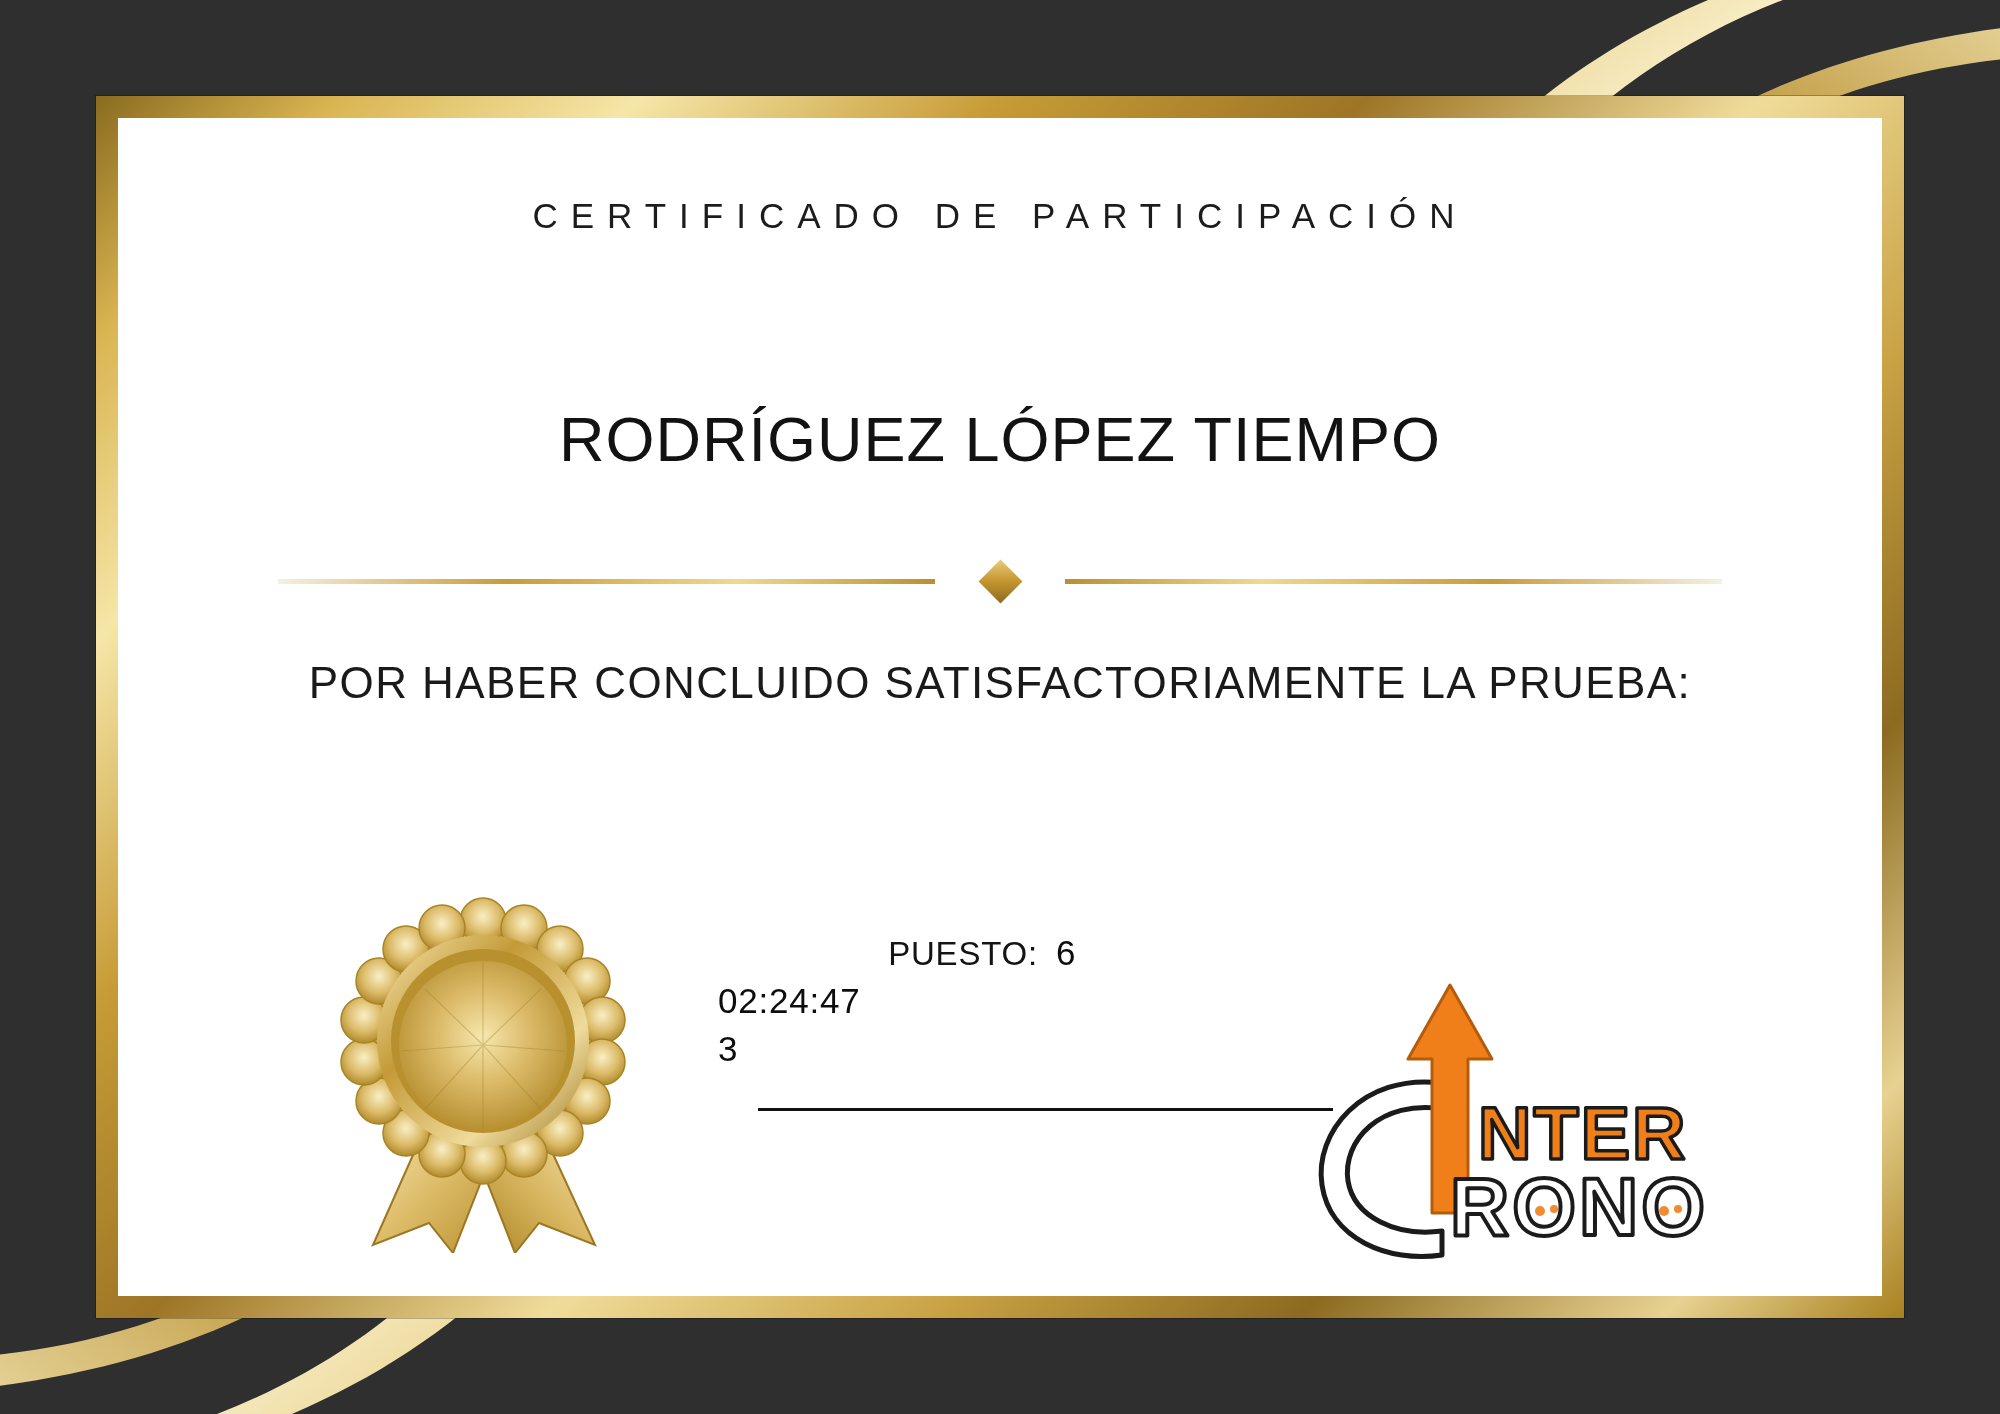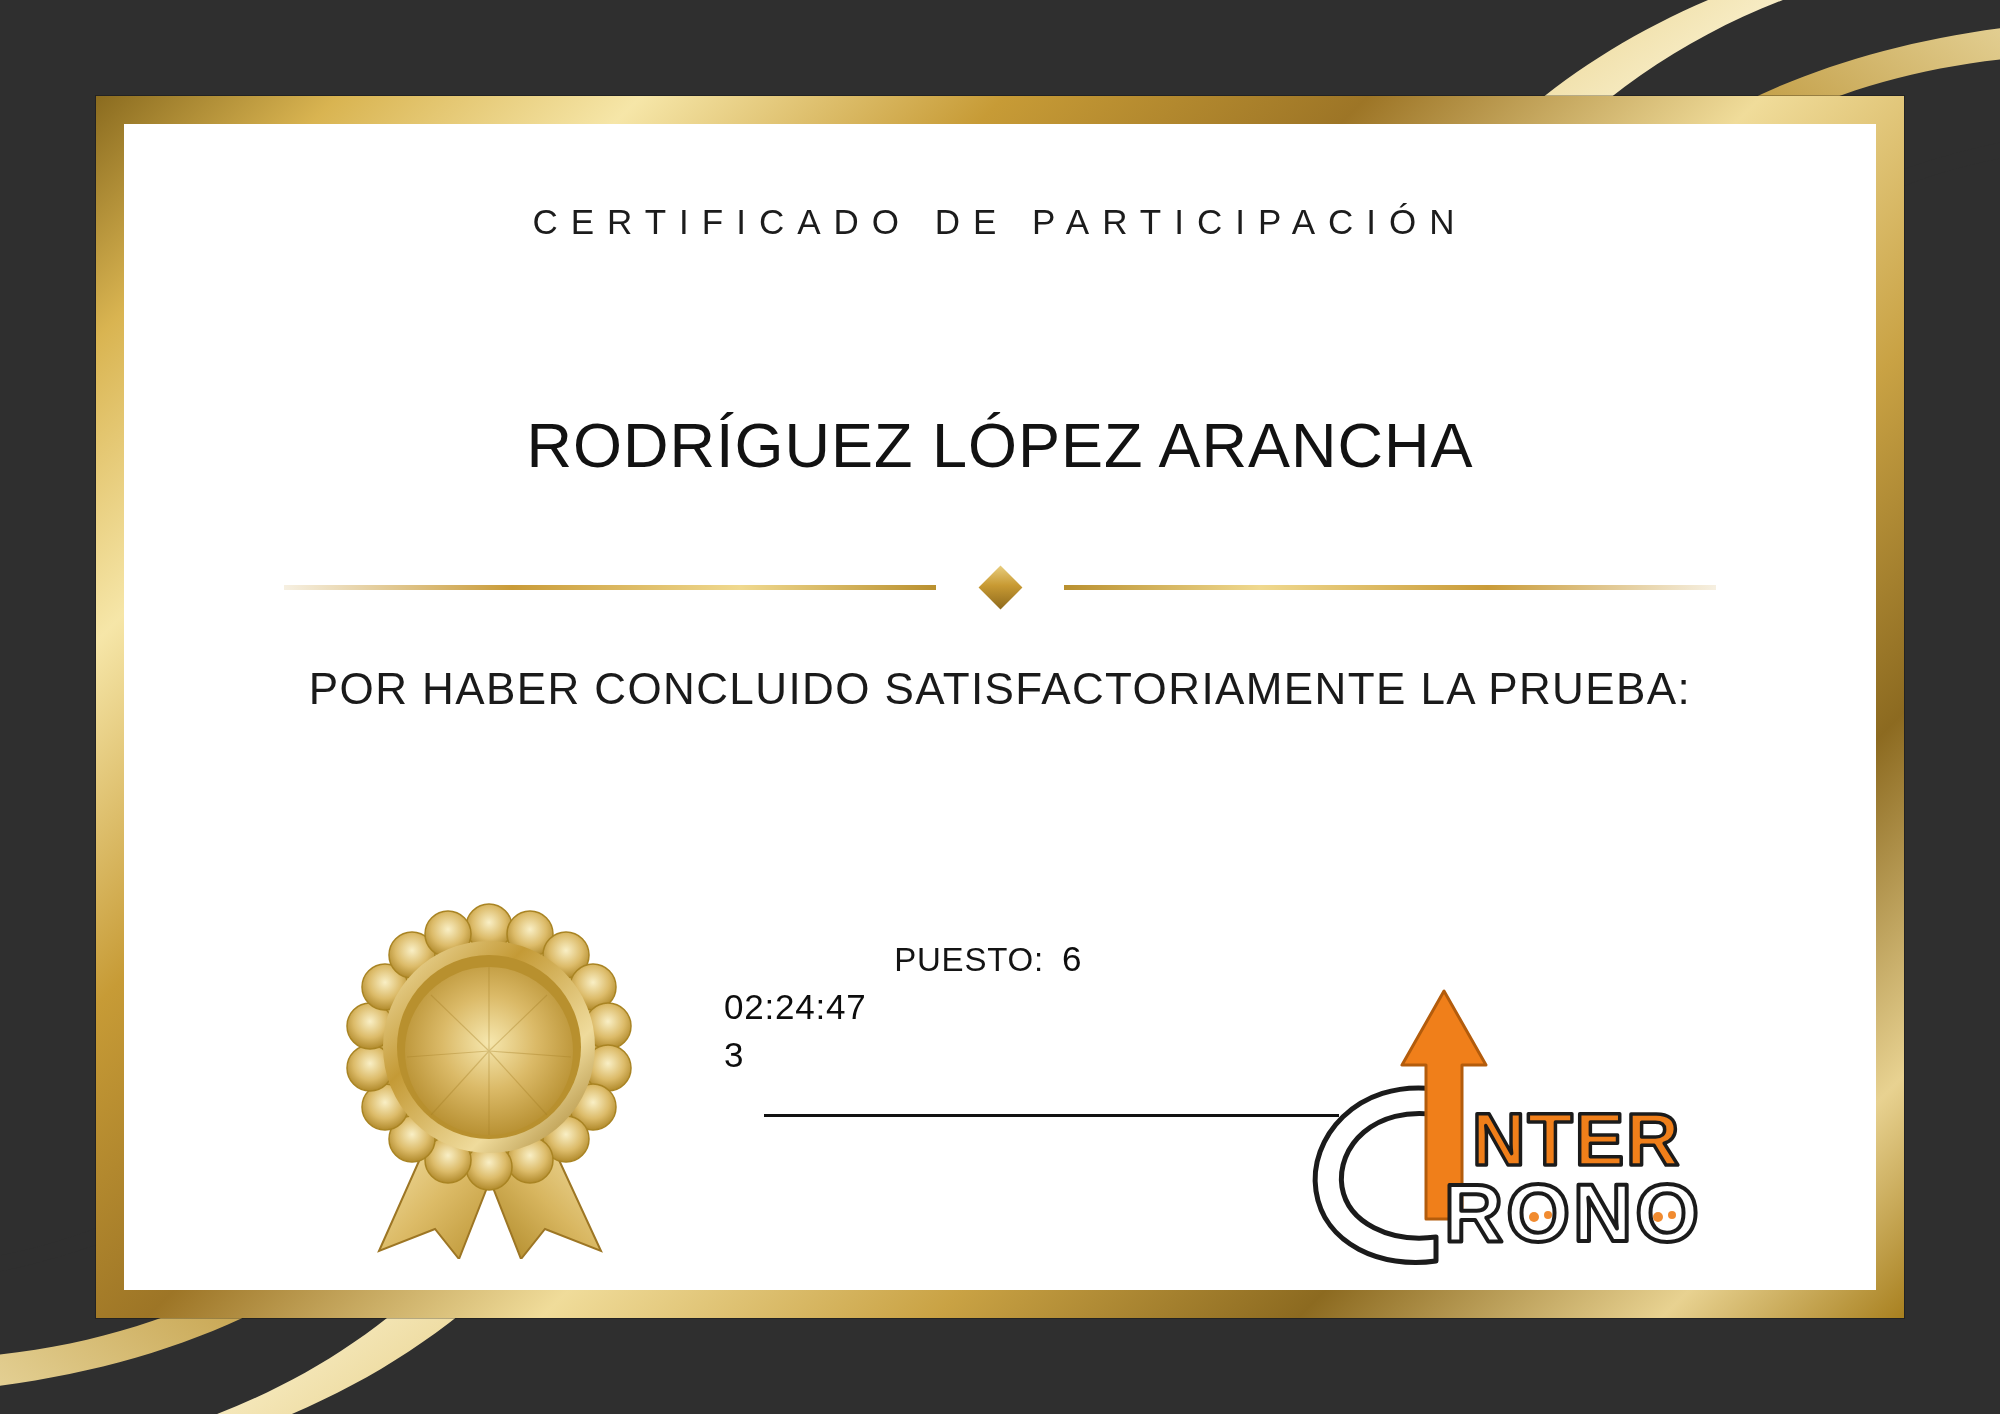--- a/index.html
+++ b/index.html
@@ -30,21 +30,21 @@
   .swoosh-tr { top: -40px; right: -60px; width: 760px; height: 560px; }
   .swoosh-bl { bottom: -40px; left: -60px; width: 760px; height: 520px; }
 
   
   .frame {
     position: absolute;
     left: 96px;
     top: 96px;
     right: 96px;
     bottom: 96px;
-    padding: 28px;
+    padding: 22px;
     background: linear-gradient(135deg,
         #8a6b1f 0%,
         #d9b451 8%,
         #f6e6a8 18%,
         #c79b36 30%,
         #9d7526 42%,
         #f0dc9a 55%,
         #c9a244 68%,
         #8c6a20 80%,
         #e8d291 92%,
@@ -238,21 +238,21 @@
     <path d="M0,425 C240,415 430,310 520,120 C545,68 558,20 564,-25 L620,-25 C610,42 584,120 536,190 C430,348 240,440 0,458 Z" fill="url(#gswD)" opacity="0.95"></path>
     <path d="M0,330 C160,315 290,245 370,120 C402,70 420,20 428,-25 L464,-25 C454,34 430,96 388,152 C308,258 170,324 0,348 Z" fill="#2f2f2f"></path>
   </svg>
 
   <div class="frame">
     <div class="frame-inner">
       <div class="content">
 
         <div class="doc-title">CERTIFICADO DE PARTICIPACIÓN</div>
 
-        <div class="recipient">RODRÍGUEZ LÓPEZ ARANCHA</div>
+        <div class="recipient">RODRÍGUEZ LÓPEZ TIEMPO</div>
 
         <div class="divider">
           <div class="bar left"></div>
           <div class="diamond"></div>
           <div class="bar right"></div>
         </div>
 
         <div class="subtitle">POR HABER CONCLUIDO SATISFACTORIAMENTE LA PRUEBA:</div>
 
         <svg class="medal" viewBox="0 0 300 360">

